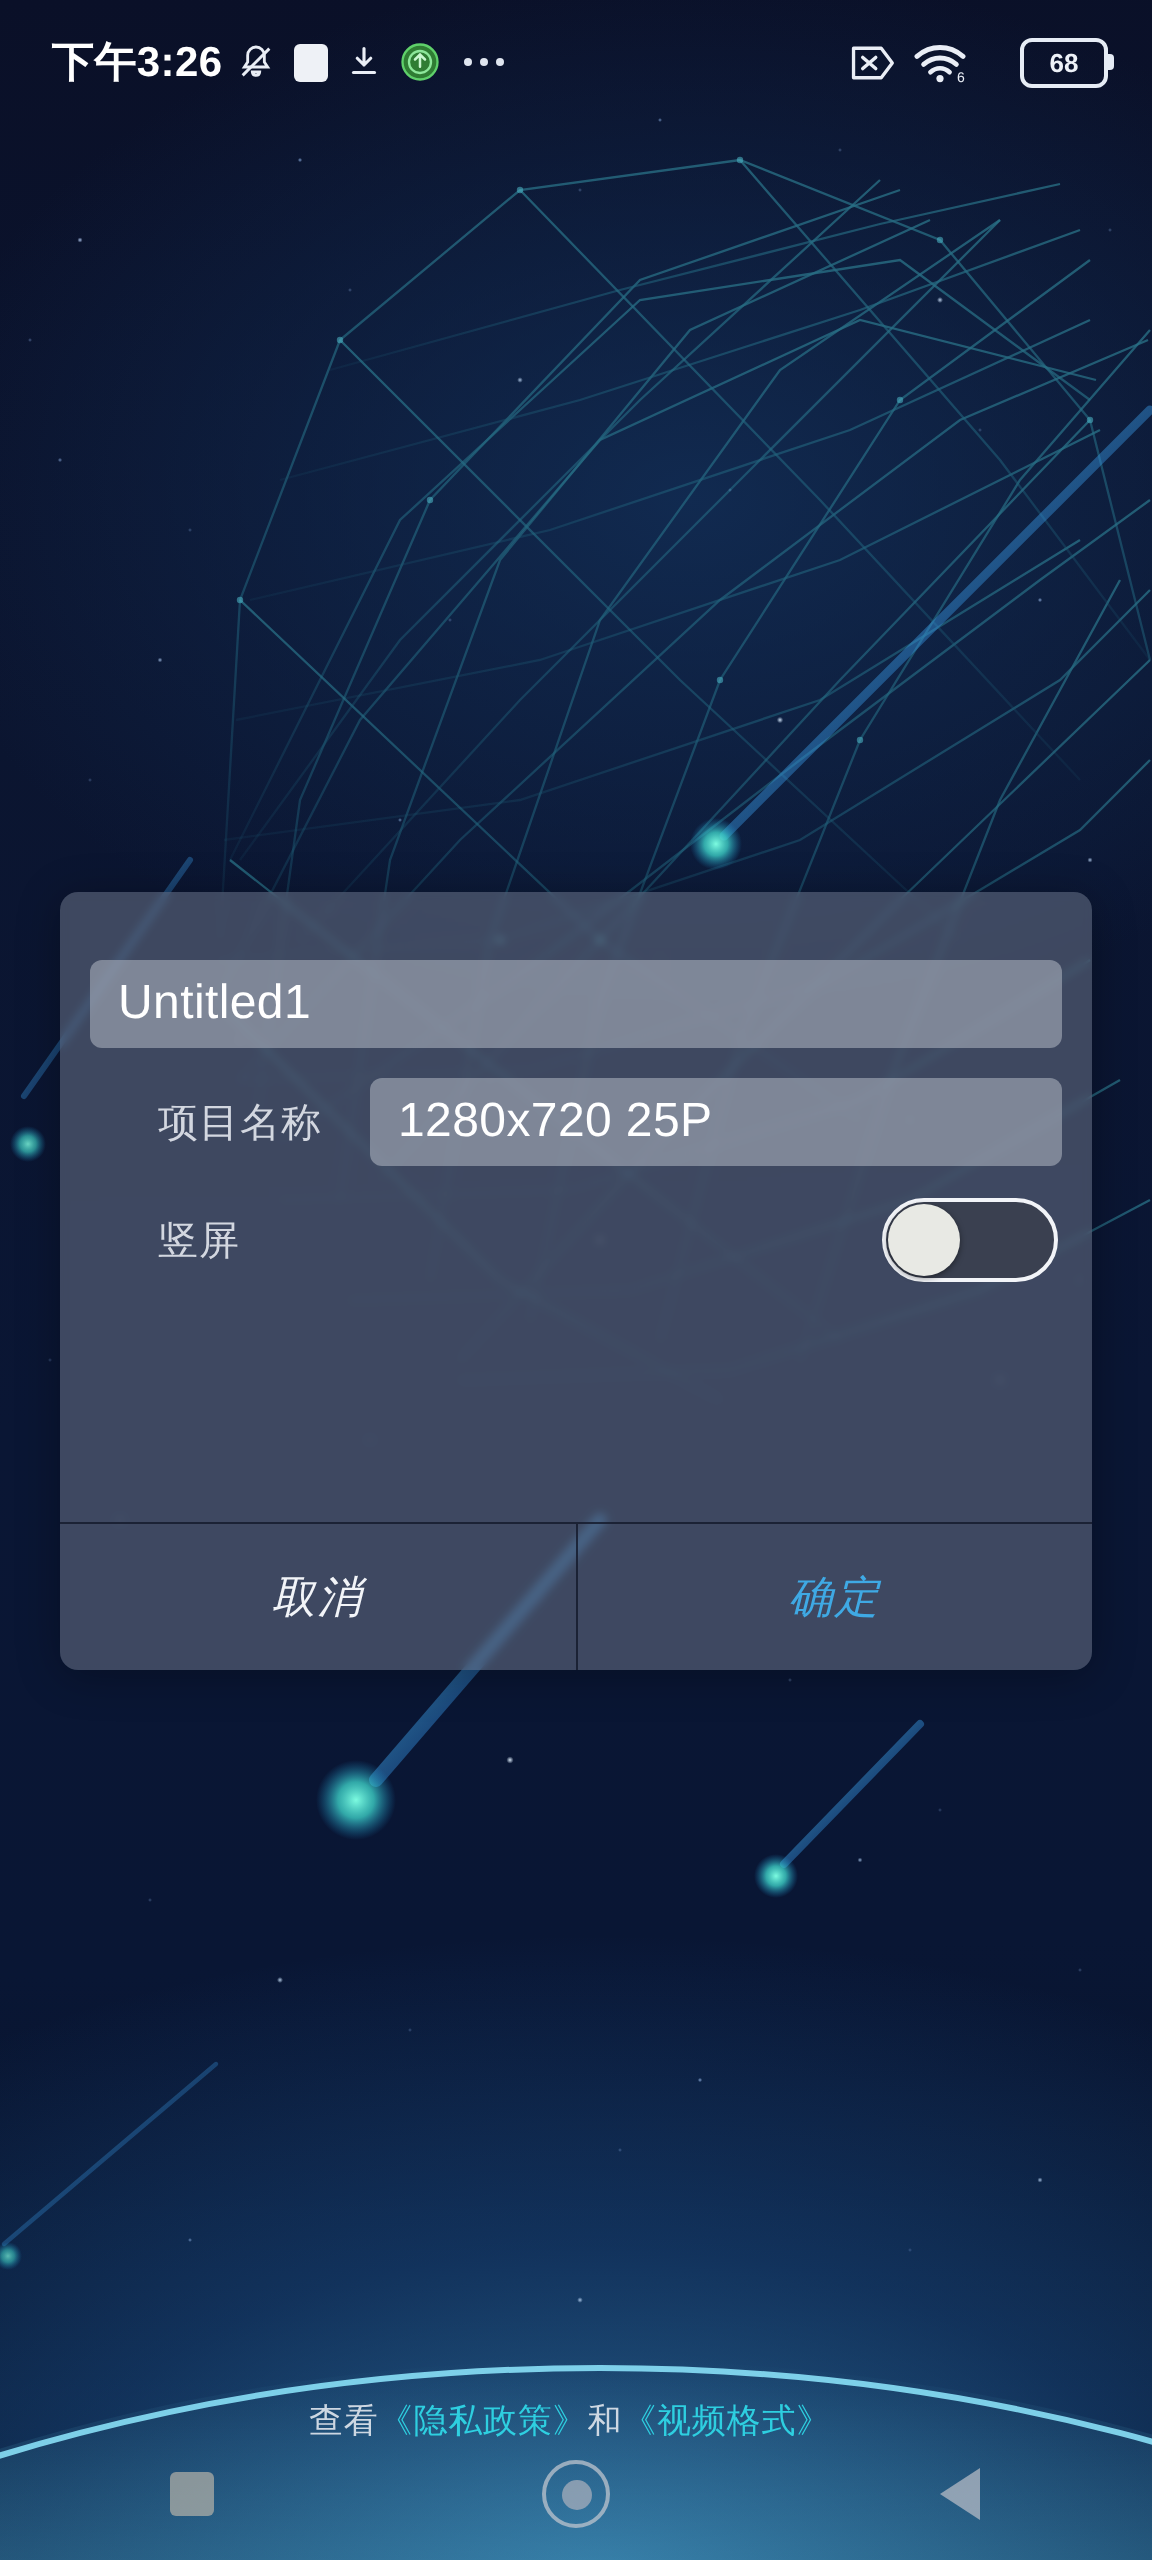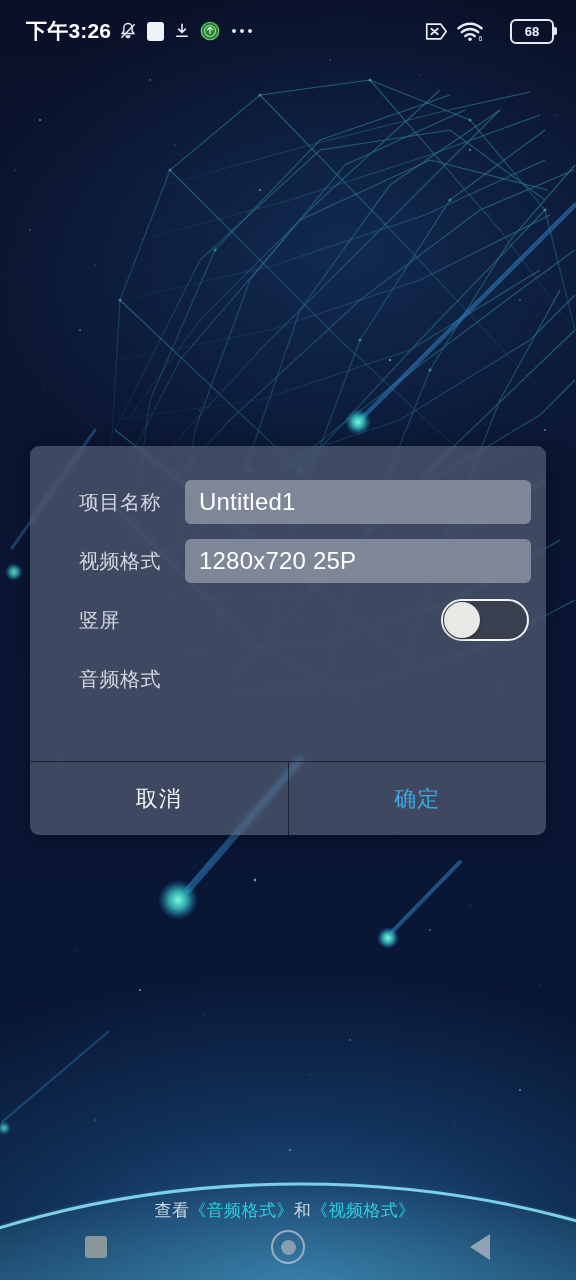--- a/index.html
+++ b/index.html
@@ -115,20 +115,21 @@
     width:88px;height:42px;border-radius:21px;background:#3a4050;
     border:2px solid #f2f4f8;position:relative;box-sizing:border-box;
   }
   .toggle .knob{
     position:absolute;left:1px;top:1px;width:36px;height:36px;border-radius:50%;
     background:#e8e9e4;box-shadow:0 1px 3px rgba(0,0,0,.45);
   }
   .dlg-footer{
     position:absolute;left:0;bottom:0;width:516px;height:73px;display:flex;
     border-top:1px solid rgba(22,28,46,0.85);
+    font-style:italic;
   }
   .dlg-btn{
     flex:1;display:flex;align-items:center;justify-content:center;
     font-size:22px;cursor:pointer;letter-spacing:1px;
   }
   .dlg-btn.cancel{color:#f2f4f8;border-right:1px solid rgba(22,28,46,0.85);}
   .dlg-btn.confirm{color:#3fa9e4;}
   
   #agreement{
     position:absolute;left:0;right:0;bottom:58px;text-align:center;
@@ -304,52 +305,50 @@
       <span class="batt">
         <span>68</span>
       </span>
     </div>
   </div>
 
   <div id="dialog">
     <div class="dlg-body">
 
       <div class="row">
-        <div class="lbl">项目名称</div>
         <div class="fieldbox">Untitled1</div>
       </div>
 
       <div class="row">
-        <div class="lbl">视频格式</div>
+        <div class="lbl">项目名称</div>
         <div class="fieldbox">1280x720 25P</div>
       </div>
 
       <div class="row">
         <div class="lbl">竖屏</div>
         <div class="togglewrap">
           <div class="toggle">
             <span class="knob"></span>
           </div>
         </div>
       </div>
 
       <div class="row">
-        <div class="lbl">音频格式</div>
       </div>
 
     </div>
 
     <div class="dlg-footer">
       <div class="dlg-btn cancel">取消</div>
       <div class="dlg-btn confirm">确定</div>
     </div>
   </div>
 
   <div id="agreement">
-    <span>查看</span><span class="lk">《音频格式》</span><span>和</span><span class="lk">《视频格式》</span>
+    <span>查看</span><span class="lk">《隐私政策》</span><span>和</span><span class="lk">《视频格式》</span>
   </div>
 
   <div id="navbar">
     <div class="nav-btn">
       <span class="nav-sq"></span>
     </div>
     <div class="nav-btn">
       <span class="nav-home">
           <i></i>
         </span>

